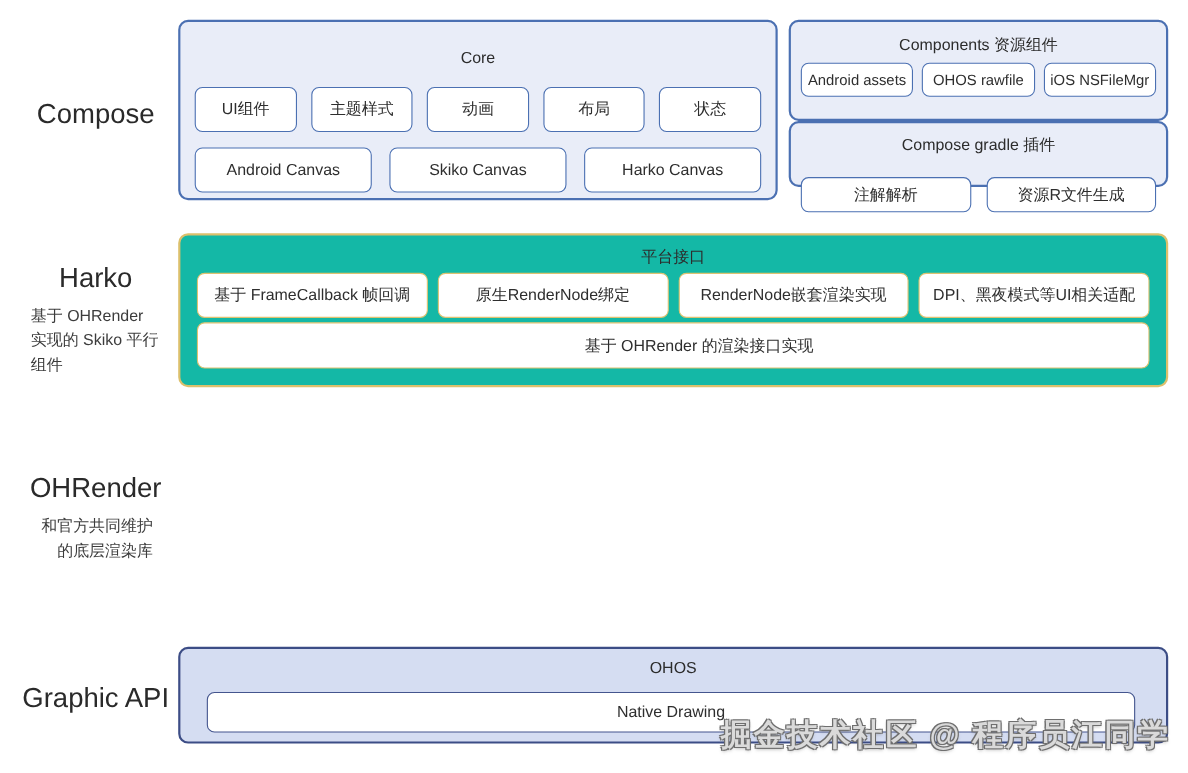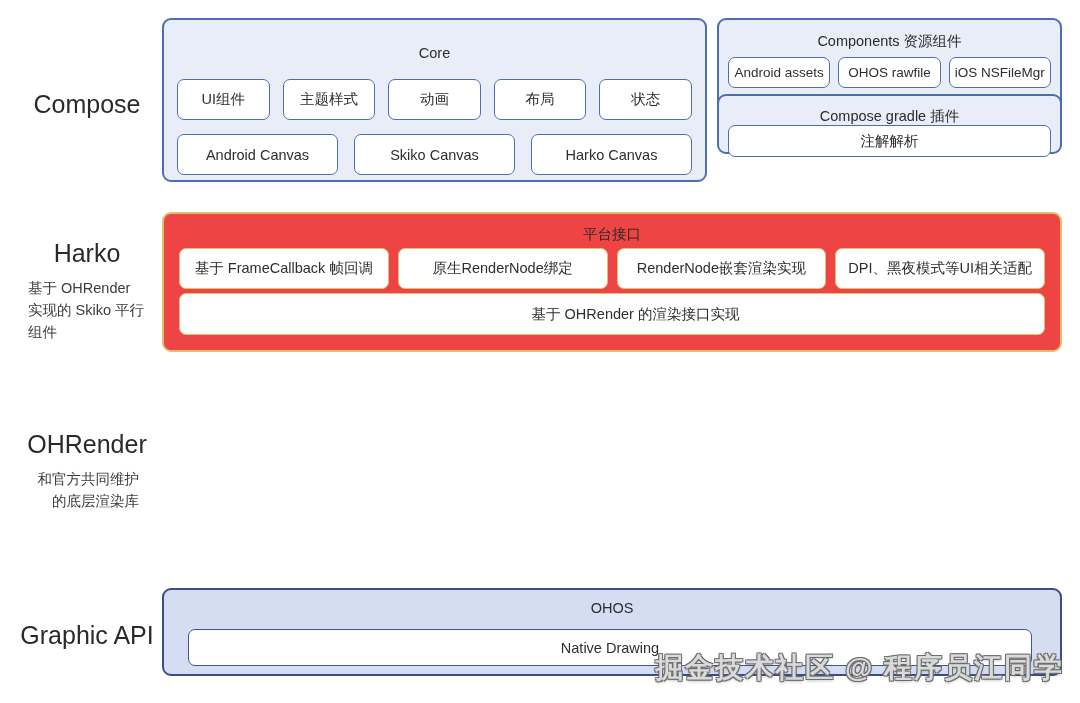--- a/index.html
+++ b/index.html
@@ -13,38 +13,38 @@
   
   .group{position:absolute;box-sizing:border-box;border-radius:9px;}
   .group-title{text-align:center;font-size:14.5px;color:#2c2c2c;line-height:18px;}
   .box{
     background:#ffffff;border-radius:7px;box-sizing:border-box;
     display:flex;align-items:center;justify-content:center;
     font-size:14.5px;color:#2e2e2e;white-space:nowrap;
   }
   .t-blue{background:#e9edf8;border:2px solid #4b70b2;}
   .t-blue .box{border:1.6px solid #4b70b2;}
-  .t-yellow{background:#ef4444;border:2px solid #dcc06c;}
+  .t-yellow{background:#14b8a6;border:2px solid #dcc06c;}
   .t-yellow .box{border:1.6px solid #ddc271;}
   .t-purple{background:#e8e2f8;border:2px solid #8478c3;}
   .t-purple .box{border:1.6px solid #9487ca;}
   .t-navy{background:#d5ddf2;border:2px solid #3c4d86;}
   .t-navy .box{border:1.6px solid #44558e;}
   
   .core-title{padding-top:24px;}
   .core-row1{display:flex;gap:13px;margin:17px 13px 0;}
   .core-row1 .box{flex:1;height:41px;}
   .core-row2{display:flex;gap:16px;margin:14px 13px 0;}
   .core-row2 .box{flex:1;height:41px;}
   
   .cmp-title{padding-top:12px;}
   .cmp-items{display:flex;gap:8px;margin:7px 9px 0;}
   .cmp-items .box{flex:1;height:31px;font-size:13.5px;}
   .grd-title{padding-top:11px;}
-  .grd-items{display:flex;gap:14px;margin:0 9px 0;}
+  .grd-items{display:flex;gap:14px;margin:20px 9px 0;}
   .grd-items .box{flex:1;height:32px;}
   
   .yl-title{padding-top:11px;}
   .yl-row{display:flex;gap:9px;margin:5px 15px 0;}
   .yl-row .box{flex:1;height:41px;}
   .yl-full{margin:4px 15px 0;height:42px;padding-left:47px;}
   
   .pp-title{padding-top:11px;}
   .pp-grid{display:grid;grid-template-columns:1fr 1fr 1fr;column-gap:14px;row-gap:8px;margin:7px 28px 0 23px;}
   .pp-grid .box{height:36px;}
@@ -97,24 +97,25 @@
 
   <div class="group t-blue" style="left:717px;top:18px;width:345px;height:92px;">
     <div class="group-title cmp-title">Components 资源组件</div>
     <div class="cmp-items">
       <div class="box">Android assets</div>
       <div class="box">OHOS rawfile</div>
       <div class="box">iOS NSFileMgr</div>
     </div>
   </div>
 
-  <div class="group t-blue" style="left:717px;top:94px;width:345px;height:60px;">
+  <div class="group t-blue" style="left:717px;top:110px;width:345px;height:60px;">
     <div class="group-title grd-title">Compose gradle 插件</div>
     <div class="grd-items">
       <div class="box">注解解析</div>
+      <div class="box">资源R文件生成</div>
     </div>
   </div>
 
   <div class="group t-yellow" style="left:162px;top:212px;width:900px;height:140px;">
     <div class="group-title yl-title">平台接口</div>
     <div class="yl-row">
       <div class="box">基于 FrameCallback 帧回调</div>
       <div class="box">原生RenderNode绑定</div>
       <div class="box">RenderNode嵌套渲染实现</div>
       <div class="box">DPI、黑夜模式等UI相关适配</div>

